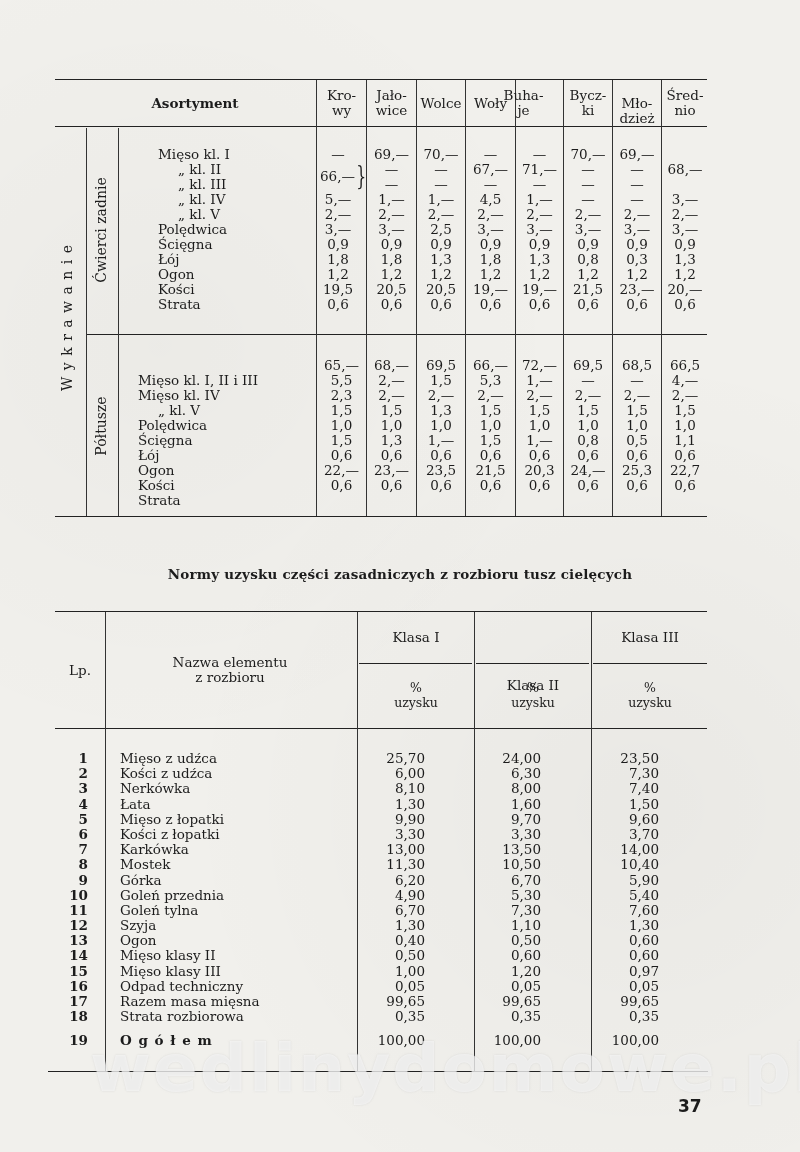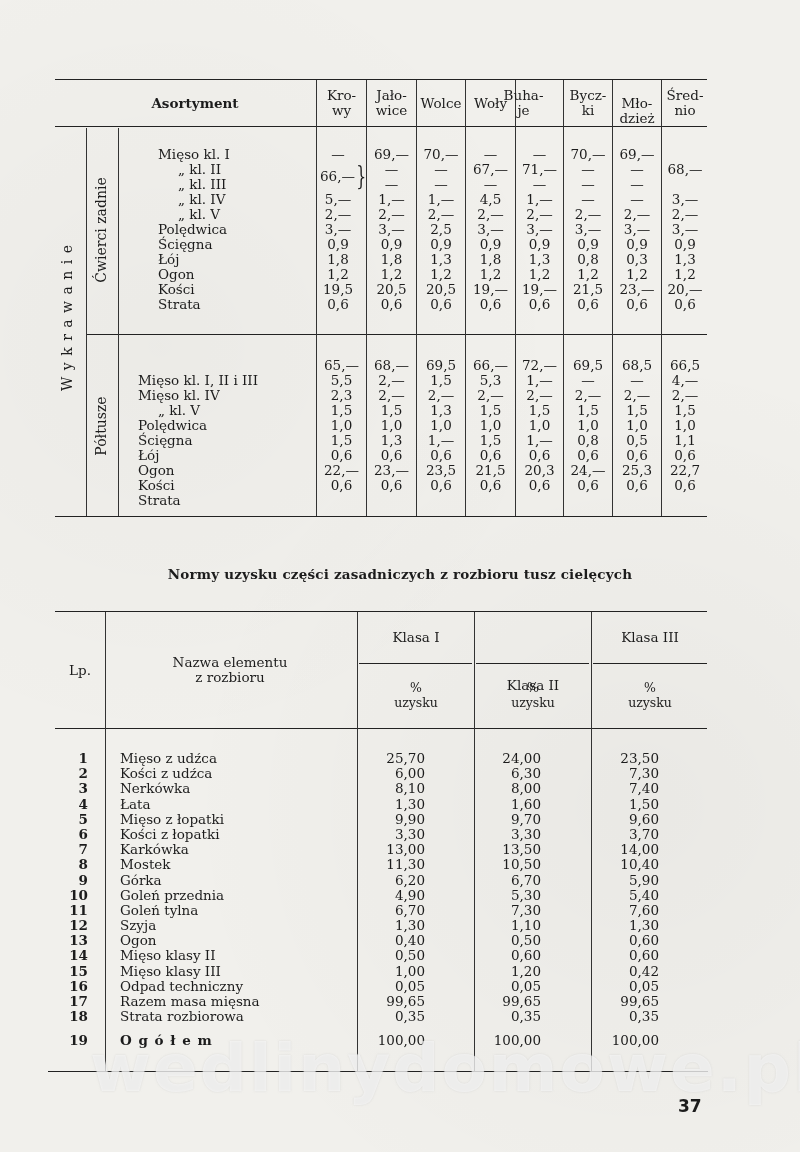--- a/index.html
+++ b/index.html
@@ -431,21 +431,21 @@
     <div>9,60</div>
     <div>3,70</div>
     <div>14,00</div>
     <div>10,40</div>
     <div>5,90</div>
     <div>5,40</div>
     <div>7,60</div>
     <div>1,30</div>
     <div>0,60</div>
     <div>0,60</div>
-    <div>0,42</div>
+    <div>0,97</div>
     <div>0,05</div>
     <div>99,65</div>
     <div>0,35</div>
   </div>
 
   <div class="t2-last" style="left:60px; width:28px; top:1032px; text-align:right; font-weight:bold;">19</div>
   <div class="t2-last" style="left:120px; top:1032px; font-weight:bold; letter-spacing:1px;">O g ó ł e m</div>
   <div class="t2-last" style="left:370px; width:55px; top:1032px; text-align:right;">100,00</div>
   <div class="t2-last" style="left:486px; width:55px; top:1032px; text-align:right;">100,00</div>
   <div class="t2-last" style="left:604px; width:55px; top:1032px; text-align:right;">100,00</div>

